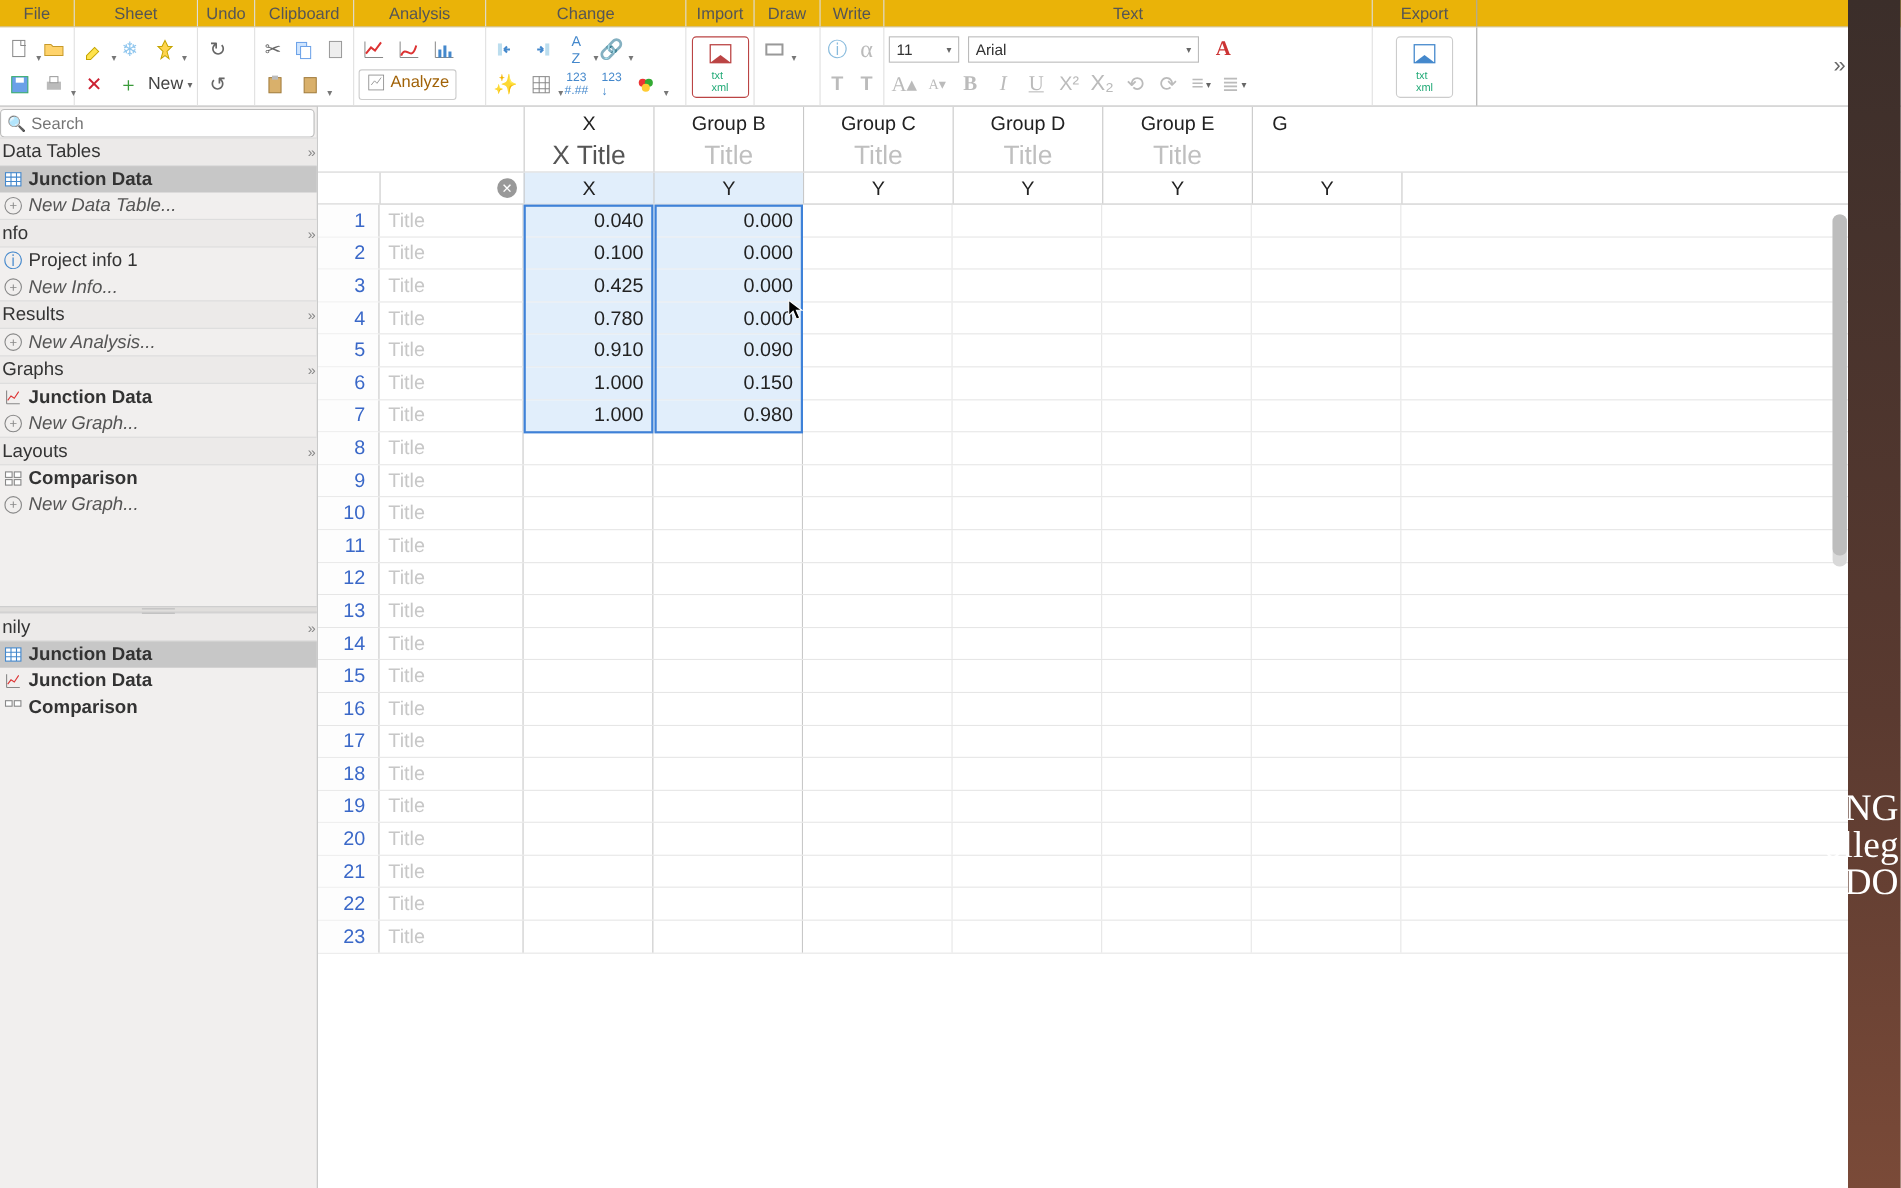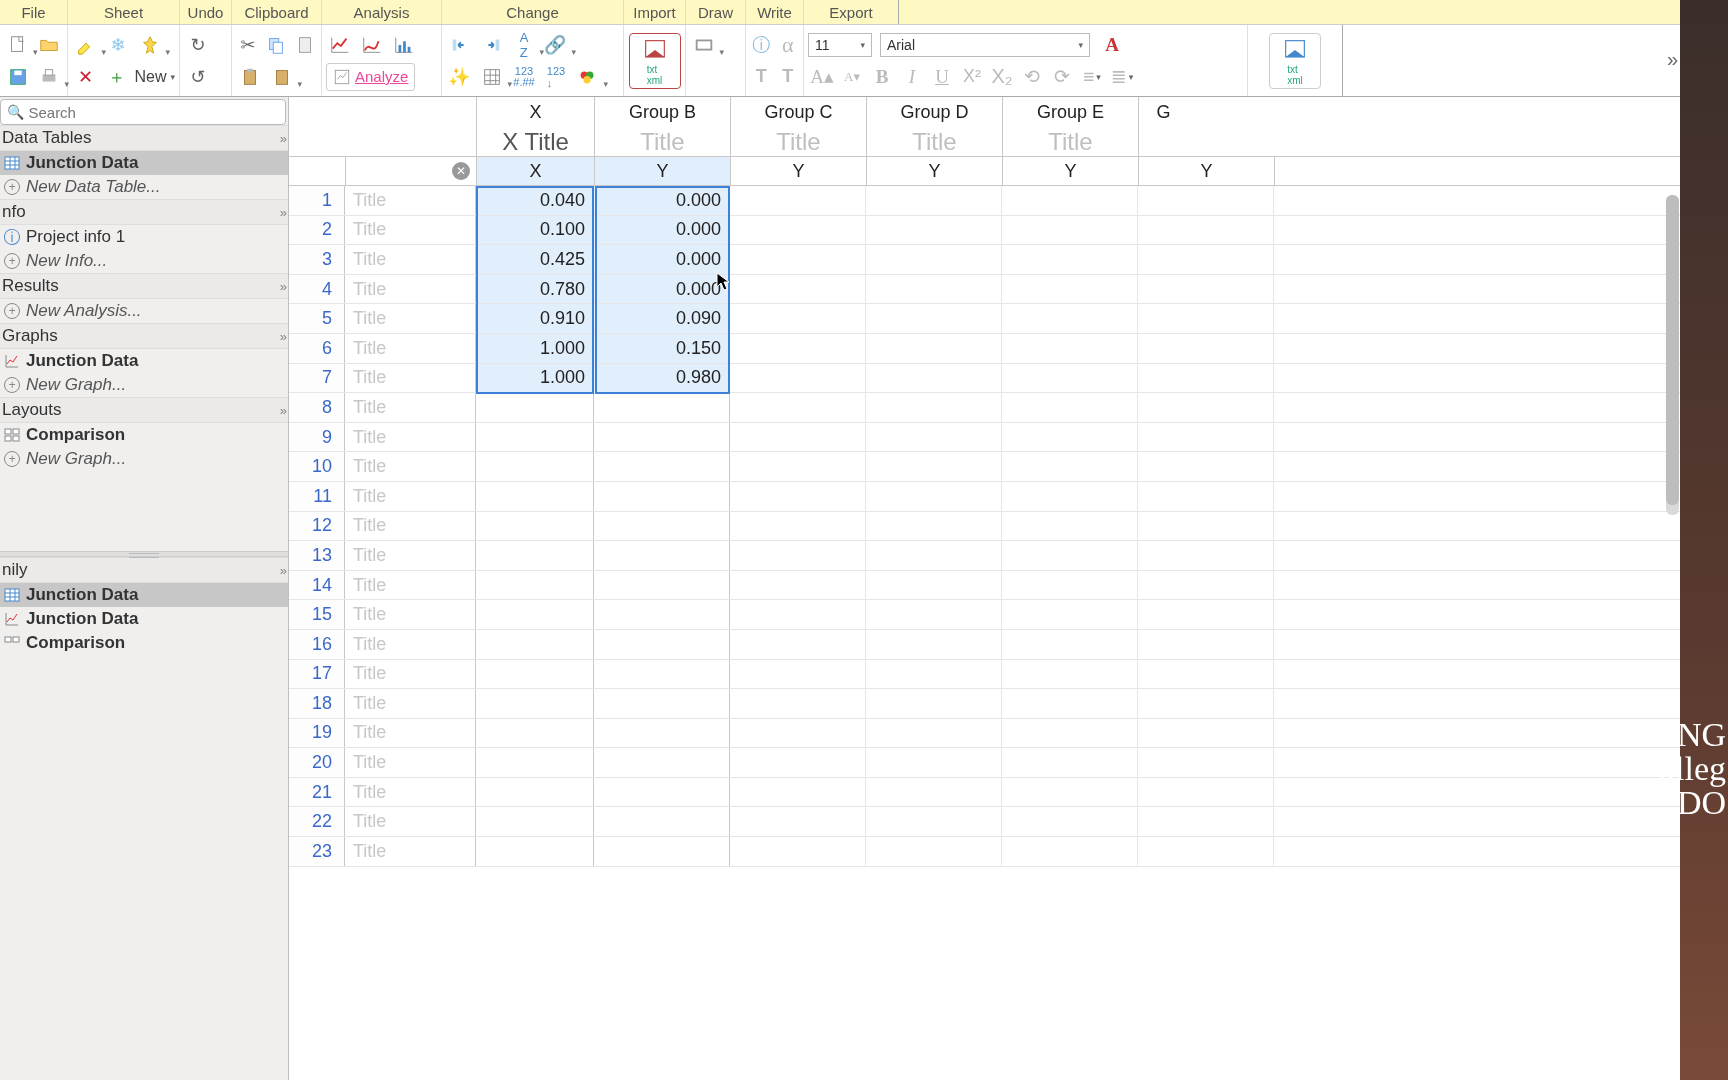--- a/index.html
+++ b/index.html
@@ -10,21 +10,21 @@
     width: 1728px;
     height: 1080px;
     overflow: hidden;
     position: relative;
   }
 
   
   .ribbon-groups {
     display: flex;
     height: 25px;
-    background: #fef9c3;
+    background: #eab308;
     border-bottom: 1px solid #ccc;
   }
   .ribbon-group-label {
     text-align: center;
     font-size: 15px;
     color: #555;
     line-height: 25px;
     border-right: 1px solid #ddd;
   }
   .g-file   { width: 68px; }
@@ -58,24 +58,24 @@
     width: 28px; height: 28px;
     display: flex; align-items: center; justify-content: center;
     border-radius: 3px;
     color: #666; font-size: 18px;
     position: relative;
   }
   .tbtn .drop { position: absolute; right: -6px; bottom: 2px; font-size: 9px; color: #777;}
   .tbtn svg { width: 22px; height: 22px; }
 
   .analyze-btn {
-    display: flex; align-items: center; gap: 4px;
+    display: flex; gap: 4px;
     border: 1px solid #ccc; border-radius: 3px;
     padding: 2px 6px; height: 28px;
-    color: #ec4899; font-size: 15px; text-decoration: underline;
+    color: #a16207; font-size: 15px;
   }
 
   .font-size-box {
     width: 64px; height: 24px; border: 1px solid #bbb;
     display: flex; align-items: center; padding: 0 6px;
     background: #fff; font-size: 14px; color: #333;
     justify-content: space-between;
   }
   .font-name-box {
     width: 210px; height: 24px; border: 1px solid #bbb;
@@ -236,20 +236,21 @@
 <div class="ribbon-groups">
   <div class="ribbon-group-label g-file">File</div>
   <div class="ribbon-group-label g-sheet">Sheet</div>
   <div class="ribbon-group-label g-undo">Undo</div>
   <div class="ribbon-group-label g-clip">Clipboard</div>
   <div class="ribbon-group-label g-anal">Analysis</div>
   <div class="ribbon-group-label g-change">Change</div>
   <div class="ribbon-group-label g-import">Import</div>
   <div class="ribbon-group-label g-draw">Draw</div>
   <div class="ribbon-group-label g-write">Write</div>
+  <div class="ribbon-group-label g-text">Text</div>
   <div class="ribbon-group-label g-export">Export</div>
 </div>
 
 <div class="toolbar">
 
   <div class="tool-col" style="width:68px">
     <div class="tool-row">
       <div class="tbtn">
           <svg viewBox="0 0 24 24">
             <rect x="5" y="3" width="12" height="16" fill="#fff" stroke="#888"></rect>

